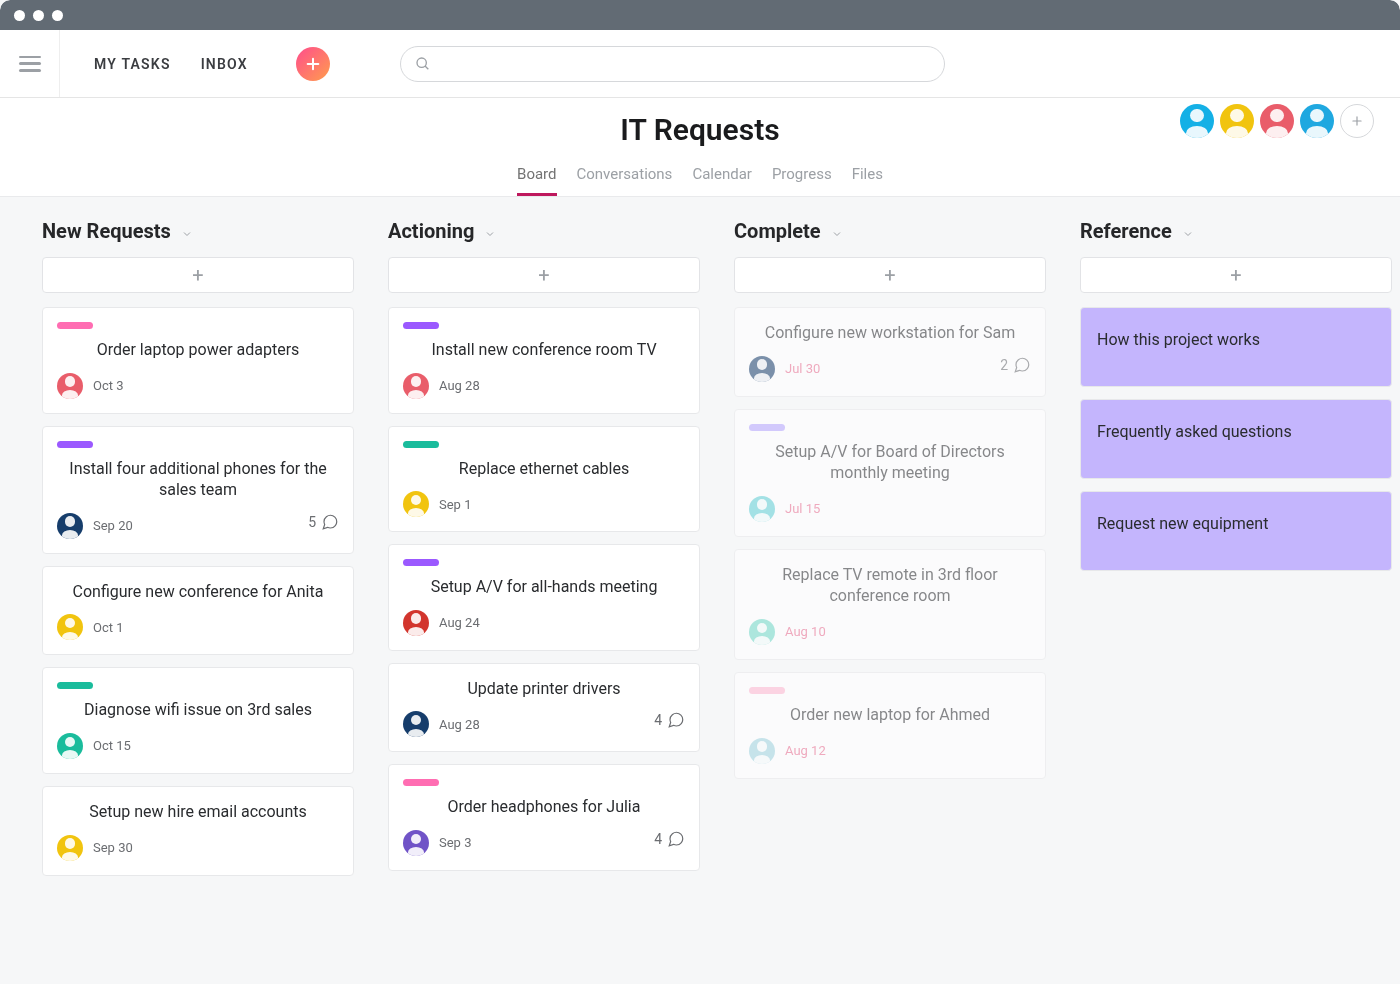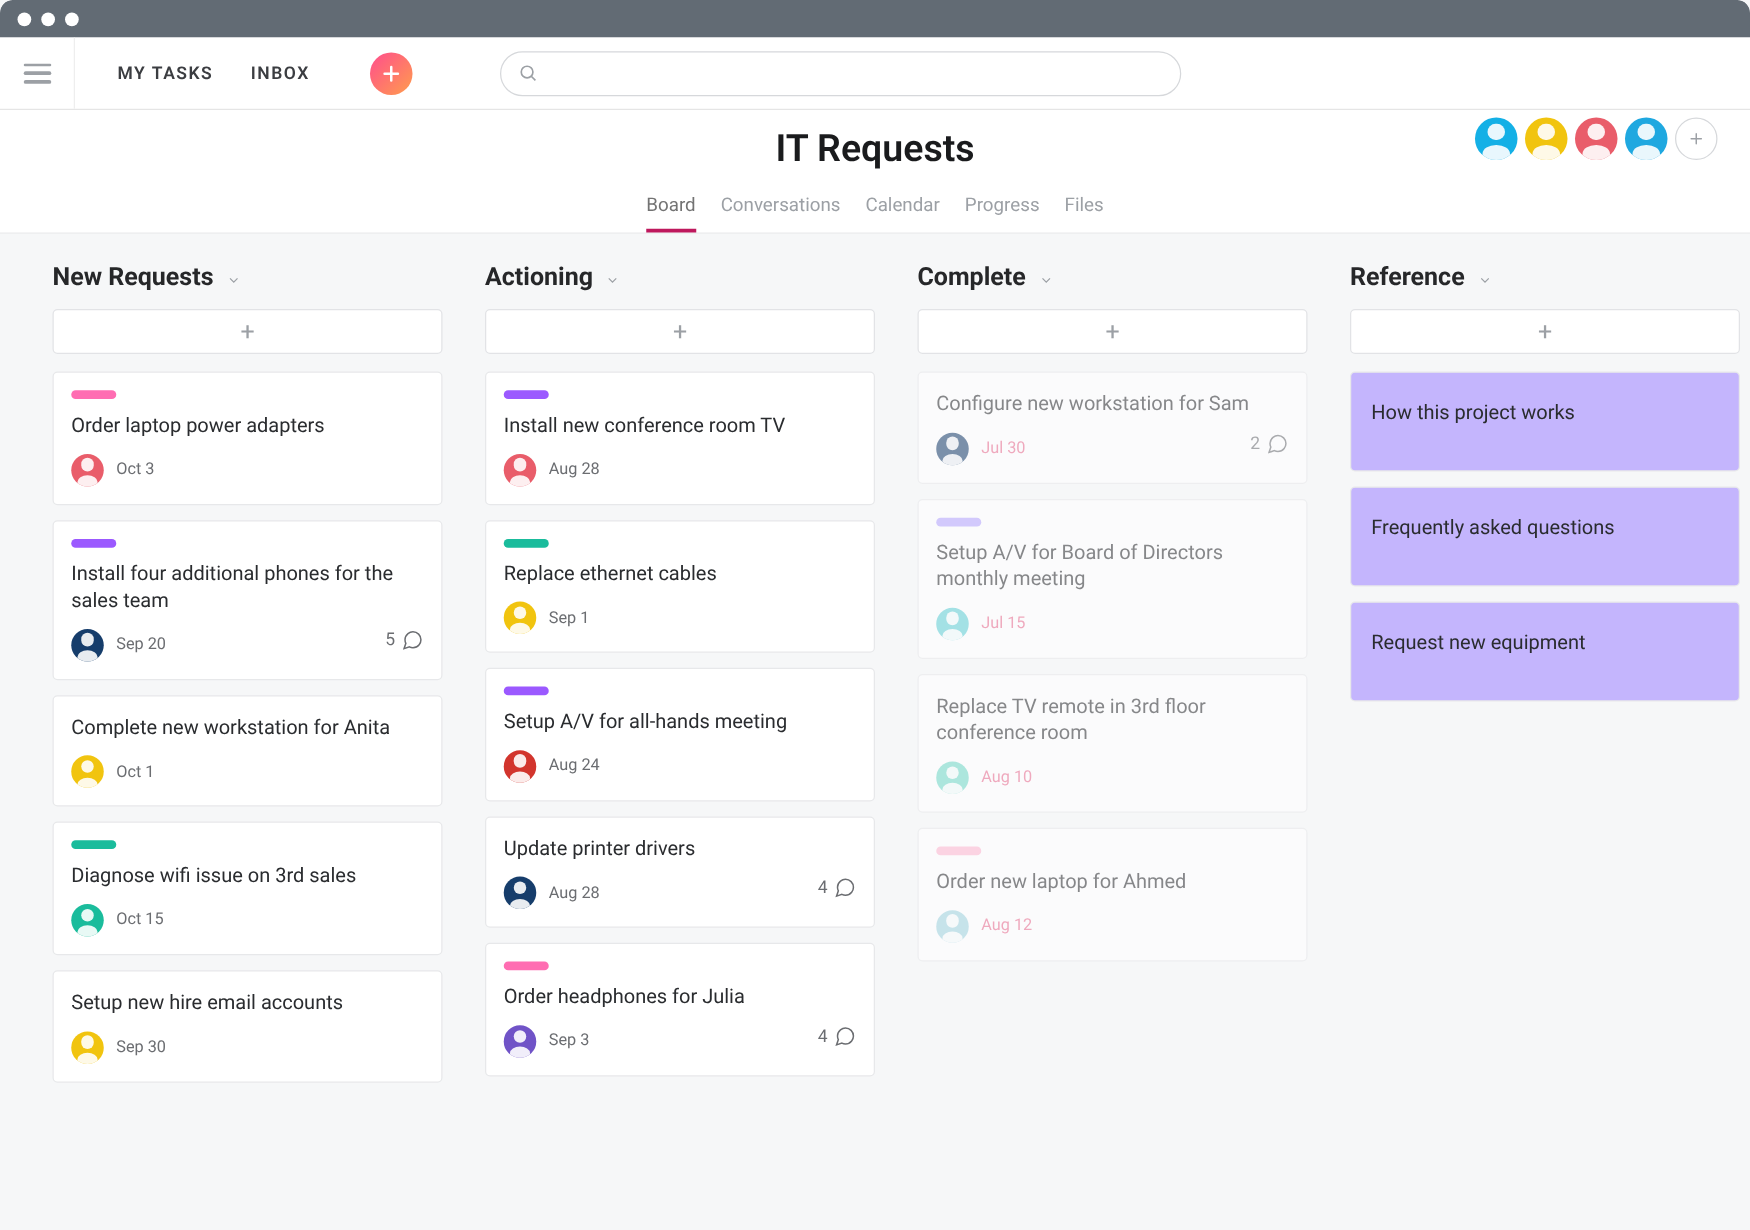--- a/index.html
+++ b/index.html
@@ -1,19 +1,19 @@
 <!DOCTYPE html>
 <html><head>
 <meta charset="utf-8">
 <style>
 * { box-sizing: border-box; margin: 0; padding: 0; }
 body { font-family: -apple-system, BlinkMacSystemFont, "Segoe UI", Roboto, Helvetica, Arial, sans-serif; background: #f6f7f8; color: #1f2123; width: 1400px; height: 984px; overflow: hidden; border-radius: 10px; }
 .window-chrome { height: 30px; background: #626b74; display: flex; align-items: center; padding: 0 14px; gap: 8px; border-top-left-radius: 10px; border-top-right-radius: 10px; }
 .window-dot { width: 11px; height: 11px; border-radius: 50%; background: #fff; }
-.topbar { height: 58px; background: #fff; display: flex; align-items: center; border-bottom: 1px solid #e5e5e5; }
+.topbar { height: 68px; background: #fff; display: flex; align-items: center; border-bottom: 1px solid #e5e5e5; }
 .hamburger-wrap { width: 60px; height: 100%; display: flex; align-items: center; justify-content: center; border-right: 1px solid #eee; }
 .hamburger { width: 22px; height: 16px; display: flex; flex-direction: column; justify-content: space-between; cursor: pointer; }
 .hamburger div { height: 2.5px; background: #9ca0a5; border-radius: 2px; }
 .nav-links { display: flex; align-items: center; gap: 30px; padding-left: 34px; }
 .nav-link { font-size: 14px; font-weight: 600; letter-spacing: 1.2px; color: #3b3d41; cursor: pointer; }
 .add-circle { width: 34px; height: 34px; border-radius: 50%; background: linear-gradient(135deg,#ff4d8d,#ff9d4d); display: flex; align-items: center; justify-content: center; cursor: pointer; margin-left: 18px; }
 .add-circle svg { width: 16px; height: 16px; fill: #fff; }
 .search-wrap { flex: 1; display: flex; justify-content: flex-start; padding-left: 70px; }
 .search-box { width: 545px; height: 36px; border: 1px solid #d6d8db; border-radius: 18px; display: flex; align-items: center; padding: 0 14px; gap: 8px; }
 .search-box svg { width: 16px; height: 16px; stroke: #9ca0a5; fill: none; stroke-width: 2; }
@@ -37,21 +37,21 @@
 .chevron svg { width: 12px; height: 12px; stroke: #9ca0a5; fill: none; stroke-width: 2; }
 .add-card { height: 36px; border: 1px solid #e2e3e6; background: #fff; border-radius: 4px; display: flex; align-items: center; justify-content: center; cursor: pointer; margin-bottom: 14px; color: #9ca0a5; font-size: 20px; }
 .card { background: #fff; border: 1px solid #e7e8ea; border-radius: 4px; padding: 14px; margin-bottom: 12px; cursor: pointer; }
 .card.faded { opacity: 0.55; }
 .tag { width: 36px; height: 7px; border-radius: 4px; margin-bottom: 10px; }
 .tag.pink { background: #ff6db2; }
 .tag.purple { background: #9b59ff; }
 .tag.teal { background: #1abc9c; }
 .tag.lavender { background: #b4a4ff; }
 .tag.lightpink { background: #ffb6cf; }
-.card-title { font-size: 16px; line-height: 1.35; color: #2a2c2f; margin-bottom: 12px; }
+.card-title { font-size: 16px; line-height: 1.35; color: #2a2c2f; margin-bottom: 12px; text-align: center; }
 .card-footer { display: flex; align-items: flex-start; justify-content: space-between; }
 .footer-left { display: flex; align-items: center; gap: 10px; }
 .due { font-size: 13px; color: #6b6d71; }
 .due.overdue { color: #e96b8e; }
 .comments { display: flex; align-items: center; gap: 5px; color: #6b6d71; font-size: 14px; }
 .comments svg { width: 18px; height: 18px; stroke: #6b6d71; fill: none; stroke-width: 1.6; }
 .simple-card { background: #c4b5fd; border: 1px solid #e7e8ea; border-radius: 4px; padding: 22px 16px; margin-bottom: 12px; cursor: pointer; font-size: 16px; color: #2a2c2f; min-height: 80px; display: flex; align-items: flex-start; }
 </style>
 </head>
 <body>
@@ -159,21 +159,21 @@
         </div>
           <div class="comments">
             <span>5</span>
             <svg viewBox="0 0 24 24">
               <path d="M21 11.5a8.38 8.38 0 0 1-1.9 5.3 8.5 8.5 0 0 1-6.6 3.2 8.38 8.38 0 0 1-3.8-.9L3 21l1.9-5.7a8.38 8.38 0 0 1-.9-3.8 8.5 8.5 0 0 1 3.2-6.6A8.38 8.38 0 0 1 12.5 3 8.5 8.5 0 0 1 21 11.5z"></path>
             </svg>
           </div>
         </div>
       </div>
       <div class="card ">
-        <div class="card-title">Complete new workstation for Anita</div>
+        <div class="card-title">Configure new conference for Anita</div>
         <div class="card-footer">
         <div class="footer-left">
           <div class="avatar small " style="background:#f1c40f">
               <div class="head"></div>
               <div class="body"></div>
             </div>
           <span class="due ">Oct 1</span>
         </div>
         </div>
       </div>

